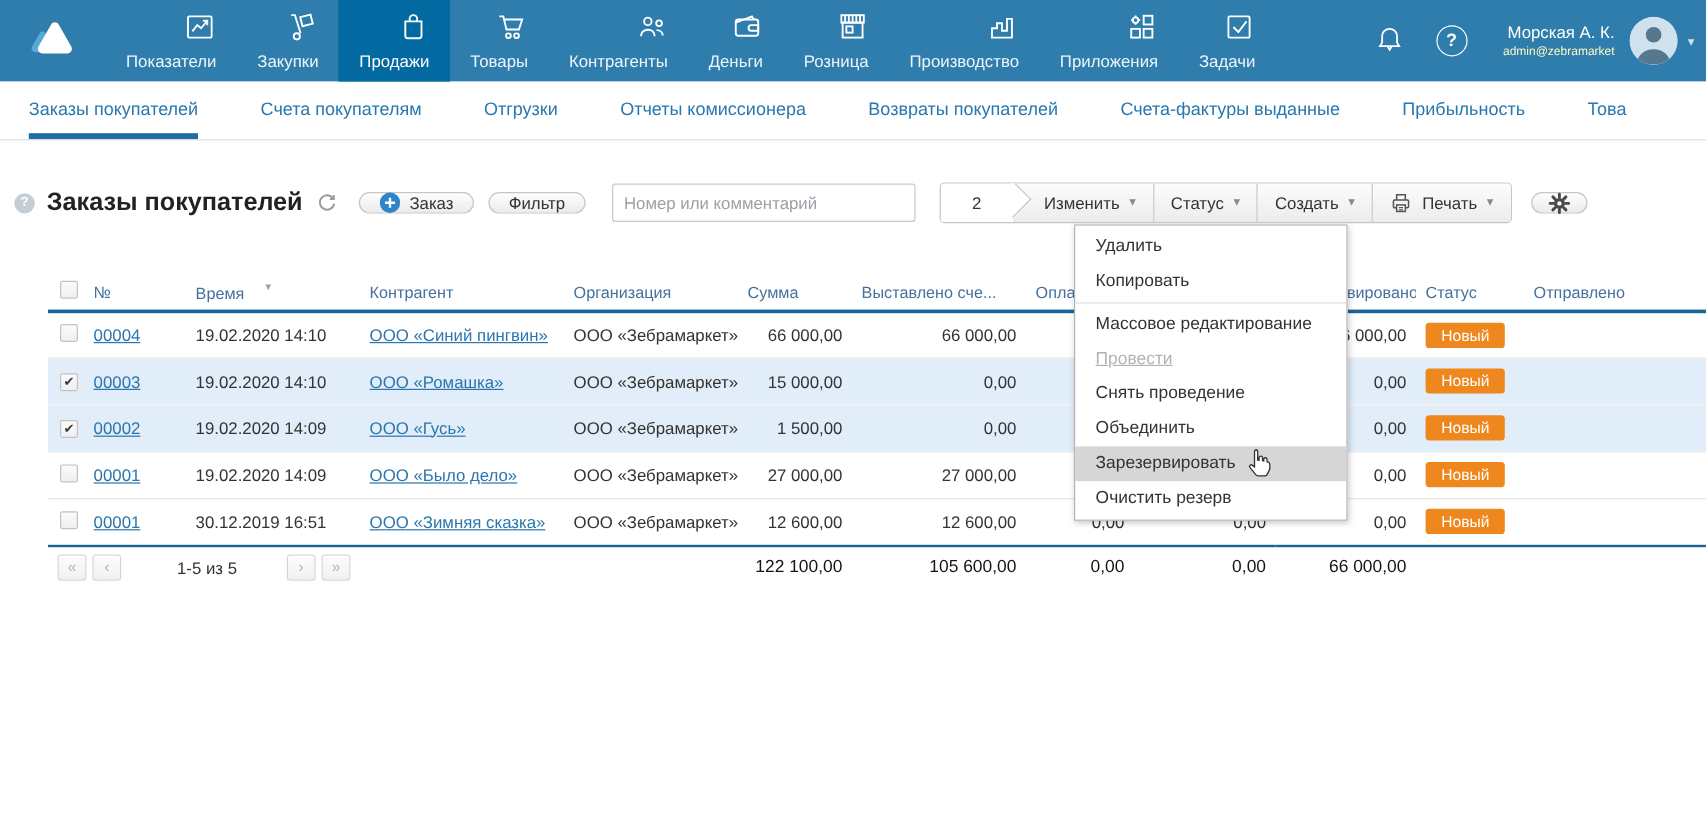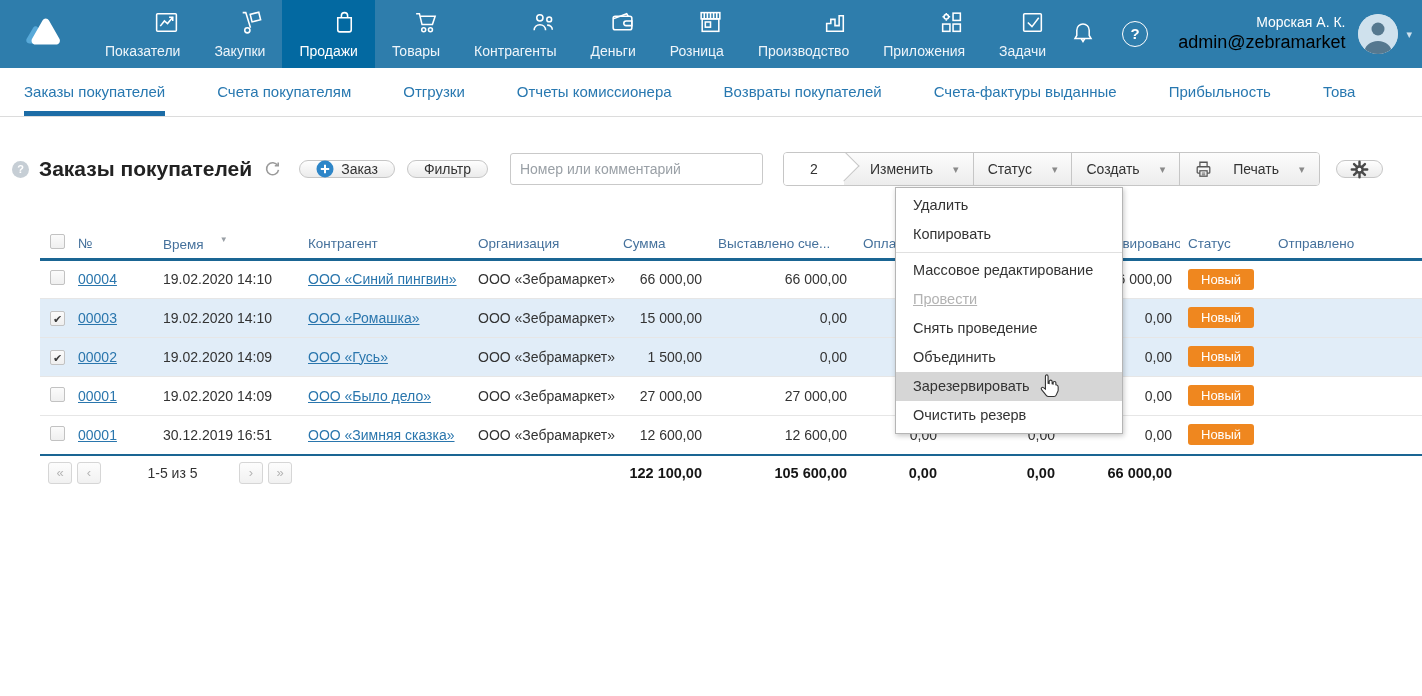--- a/index.html
+++ b/index.html
@@ -14,21 +14,21 @@
   .nav-item { display:flex; flex-direction:column; align-items:flex-end; justify-content:center;
               gap:4px; padding:0 17px; color:#eef5fa; font-size:14px; cursor:pointer; }
   .nav-item.active { background:#0369a1; color:#fff; }
   .nav-item svg { width:27px; height:27px; }
   .nav-right { margin-left:auto; display:flex; align-items:center; padding-right:10px; }
   .icon-btn { margin-right:26px; cursor:pointer; display:flex; align-items:center; }
   .help-circle { width:26px; height:26px; border:1.6px solid #fff; border-radius:50%;
                  color:#fff; font-size:15px; font-weight:bold; text-align:center; line-height:23px; }
   .user-block { text-align:right; line-height:1.3; margin:0 13px 0 4px; color:#fff; }
   .user-name { font-size:14px; }
-  .user-email { font-size:18px; color:#000000; }
+  .user-email { font-size:10px; color:#fef9c3; }
   .avatar { width:40px; height:40px; border-radius:50%; background:#cfe1ed; overflow:hidden; flex:none; cursor:pointer;}
   .user-caret { color:#cfe2ee; font-size:11px; margin-left:8px; cursor:pointer; }
   
   .tabbar { height:49px; border-bottom:1px solid #dcdcdc; display:flex; align-items:stretch;
             padding-left:24px; column-gap:52px; white-space:nowrap; overflow:hidden; background:#fff;}
   .tab { font-size:15px; color:#2878b0; line-height:48px; position:relative; cursor:pointer; }
   .tab.active::after { content:''; position:absolute; left:0; right:0; bottom:0; height:5px; background:#1c6ca6; }
   
   .toolbar { display:flex; align-items:center; margin:34px 36px 0 12px; height:36px; position:relative; }
   .help-badge { width:17px; height:17px; border-radius:50%; background:#c6ced5; color:#fff;
@@ -44,21 +44,21 @@
             padding:0 9px; font-size:14px; color:#333; outline:none; }
   .search::placeholder { color:#9aa0a6; }
   .btn-group { margin-left:20px; display:flex; height:34px; border:1px solid #c6c6c6;
                border-radius:4px; overflow:hidden; }
   .bg-count { position:relative; background:#fff; width:60px; text-align:center; line-height:32px;
               font-size:14px; color:#333; flex:none; }
   .bg-count::after { content:''; position:absolute; top:2px; right:-11px; width:21px; height:21px;
                      background:#fff; border-top:1px solid #c6c6c6; border-right:1px solid #c6c6c6;
                      transform:rotate(45deg); z-index:2; }
   .bg-item { line-height:32px; padding:0 14px; background:linear-gradient(#fcfcfc,#ececec);
-             border-left:1px solid #c6c6c6; display:flex; align-items:center; gap:20px; cursor:pointer; font-size:14px;}
+             border-left:1px solid #c6c6c6; display:flex; align-items:center; gap:8px; cursor:pointer; font-size:14px;}
   .bg-item.first { border-left:none; padding-left:26px; }
   .caret { color:#8a8a8a; font-size:11px; }
   .btn-gear { margin-left:16px; width:47px; justify-content:center; padding:0; }
   
   .menu { position:absolute; left:895px; top:187px; width:228px; background:#fff;
           border:1px solid #b5b5b5; box-shadow:1px 2px 5px rgba(0,0,0,.22); padding:3px 0; z-index:10; }
   .menu-item { height:29px; line-height:29px; padding:0 17px; font-size:14.5px; color:#333; cursor:pointer; }
   .menu-item.disabled { color:#b2b2b2; cursor:default;text-decoration:underline; }
   .menu-item.hover { background:#d6d6d6; }
   .menu-sep { height:1px; background:#e0e0e0; margin:3px 0; }
@@ -78,21 +78,21 @@
   .sort { color:#9aa0a6; font-size:8px; vertical-align:7px; margin-left:16px; }
   a.doclink { color:#2a76ad; text-decoration:underline; cursor:pointer; }
   .cb { width:15px; height:15px; border:1px solid #c2c2c2; border-radius:2px;
         background:linear-gradient(#fbfbfb,#efefef); display:inline-block; text-align:center;
         line-height:14px; font-size:11px; color:#3a3a3a; cursor:pointer; }
   .badge { display:inline-block; background:#ef871f; color:#fff; font-size:13px;
            padding:3px 13px; border-radius:3px; }
   
   .tfoot { margin-left:40px; width:1382px; border-top:2px solid #1a6593; }
   .tfoot td { height:34px; vertical-align:middle; padding:0 8px; white-space:nowrap; }
-  .total { font-weight:bold; font-size:14.5px; color:#151515; }
+  .total { font-weight:normal; font-size:14.5px; color:#151515; }
   .pag { display:flex; align-items:center; }
   .pag-btn { width:24px; height:22px; border:1px solid #d6d6d6; border-radius:3px; flex:none;
              background:linear-gradient(#fdfdfd,#f1f1f1); color:#b5b5b5; font-size:13px;
              text-align:center; line-height:20px; margin-right:5px; cursor:pointer; }
   .pag-text { flex:1; text-align:center; font-size:14px; color:#333; }
 </style>
 </head>
 <body>
 
 <div class="topnav">

